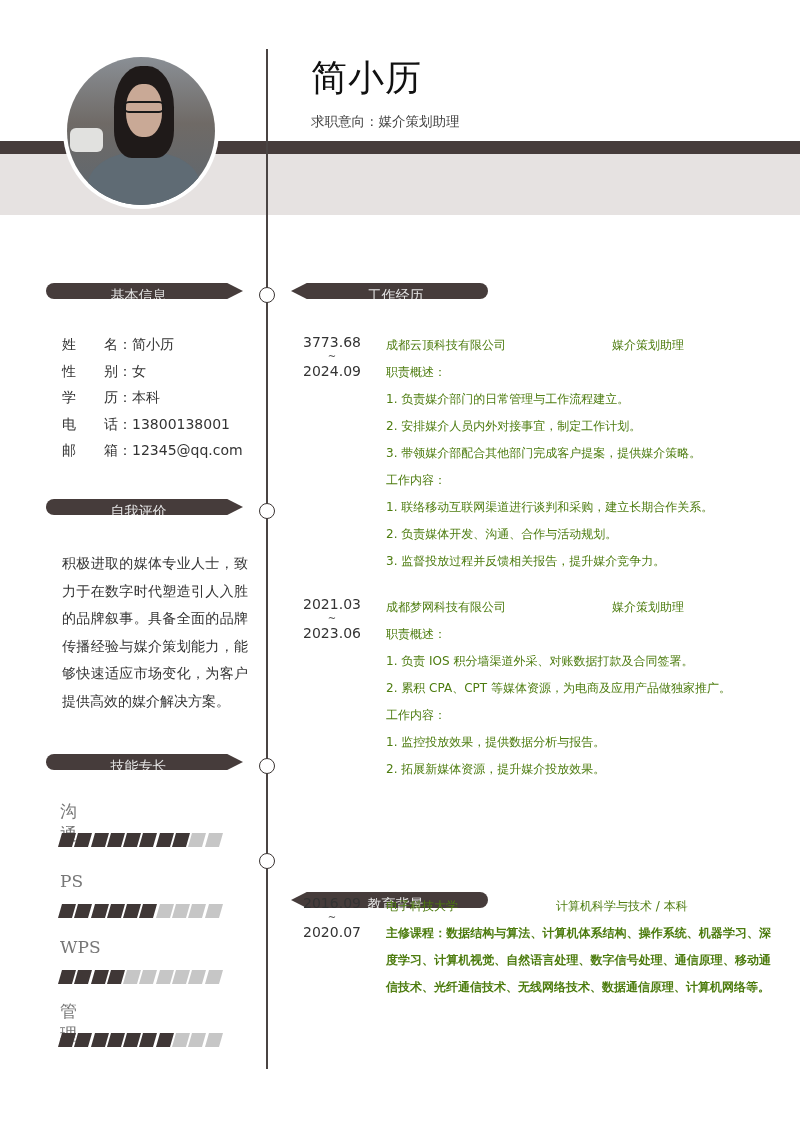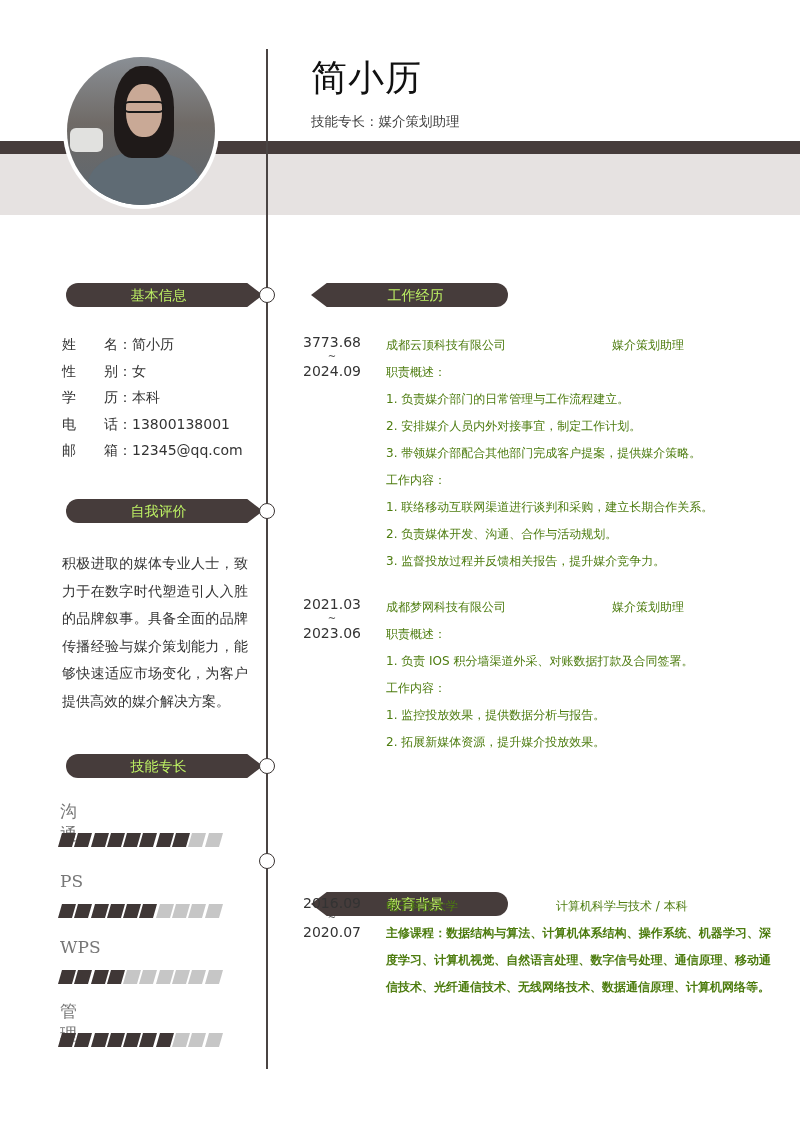--- a/index.html
+++ b/index.html
@@ -18,21 +18,21 @@
   .avatar-inner .glasses { position: absolute; left: 38%; top: 30%; width: 28%; height: 8%; border: 2px solid #1a1a1a; border-radius: 6px; }
   .avatar-inner .shirt { position: absolute; left: 14%; top: 64%; width: 76%; height: 50%; border-radius: 45% 45% 0 0; background: #5f6b74; }
   .avatar-inner .car { position: absolute; left: 2%; top: 48%; width: 22%; height: 16%; border-radius: 6px; background: #e1e1df; }
 
   .timeline { position: absolute; left: 266px; top: 49px; width: 2px; height: 1020px; background: #4a4443; z-index: 2; }
   .node { position: absolute; left: 259px; width: 16px; height: 16px; border-radius: 50%; background: #fff; border: 1.5px solid #3a3433; z-index: 4; }
 
   .name { position: absolute; left: 311px; top: 54px; font-size: 36px; color: #111; font-weight: normal; letter-spacing: 1px; }
   .intent { position: absolute; left: 311px; top: 113px; font-size: 13.5px; color: #444; }
 
-  .hdr { position: absolute; height: 24px; background: #463c3b; color: #bef264; font-size: 14px; line-height: 24px; text-align: center; margin-left: 20px; }
+  .hdr { position: absolute; height: 16px; background: #463c3b; color: #e5e5e5; font-size: 14px; line-height: 24px; text-align: center; }
   .hdr-left { left: 46px; width: 197px; border-radius: 12px 0 0 12px; clip-path: polygon(0 0, 92% 0, 100% 50%, 92% 100%, 0 100%); }
   .hdr-right { left: 291px; width: 197px; border-radius: 0 12px 12px 0; clip-path: polygon(8% 0, 100% 0, 100% 100%, 8% 100%, 0 50%); }
   .hdr-left span { display: inline-block; padding-right: 12px; }
   .hdr-right span { display: inline-block; padding-left: 12px; }
 
   .info { position: absolute; left: 62px; top: 331px; font-size: 14px; color: #333; }
   .info .row { height: 26.5px; line-height: 26.5px; display: flex; }
   .info .k1 { width: 42px; }
   .info .k2 { width: 14px; }
   .info .sep { width: 14px; text-align: center; }
@@ -75,21 +75,21 @@
   </div>
 </div>
 
 <div class="timeline"></div>
 <div class="node" style="top:287px"></div>
 <div class="node" style="top:503px"></div>
 <div class="node" style="top:758px"></div>
 <div class="node" style="top:853px"></div>
 
 <h1 class="name">简小历</h1>
-<div class="intent"><span>技能专长：</span><span>媒介策划助理</span></div>
+<div class="intent"><span>求职意向：</span><span>媒介策划助理</span></div>
 
 <div class="hdr hdr-left" style="top:283px"><span>基本信息</span></div>
 <div class="info" id="info">
     <div class="row">
       <span class="k1">姓</span>
       <span class="k2">名</span>
       <span class="sep">：</span>
       <span>简小历</span>
     </div>
     <div class="row">
@@ -214,20 +214,21 @@
         <div class="tilde">~</div>
         <div>2023.06</div>
       </div>
       <div class="body" style="top:-1px">
         <div class="title">
           <span class="company">成都梦网科技有限公司</span>
           <span>媒介策划助理</span>
         </div>
         <div class="line">职责概述：</div>
         <div class="line">1. 负责 IOS 积分墙渠道外采、对账数据打款及合同签署。</div>
+        <div class="line">2. 累积 CPA、CPT 等媒体资源，为电商及应用产品做独家推广。</div>
         <div class="line">工作内容：</div>
         <div class="line">1. 监控投放效果，提供数据分析与报告。</div>
         <div class="line">2. 拓展新媒体资源，提升媒介投放效果。</div>
       </div>
     </div>
   </div>
 
 <div class="hdr hdr-right" style="top:892px"><span>教育背景</span></div>
 <div class="entry" style="top:894px">
   <div class="date">

